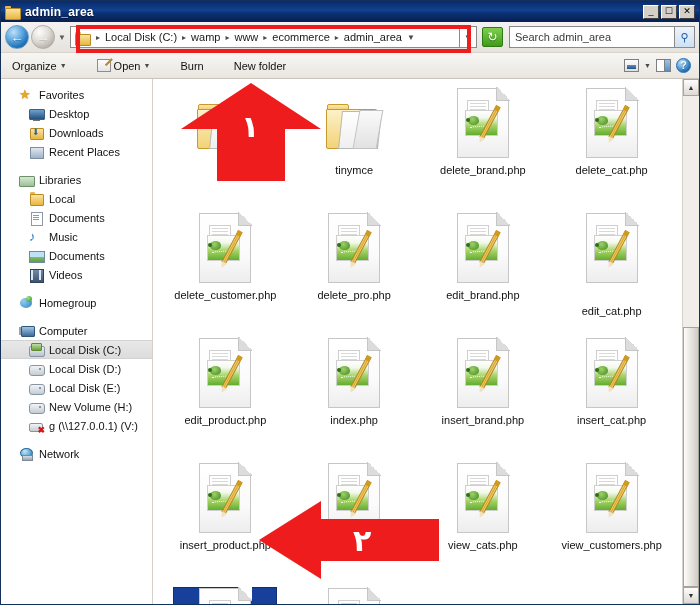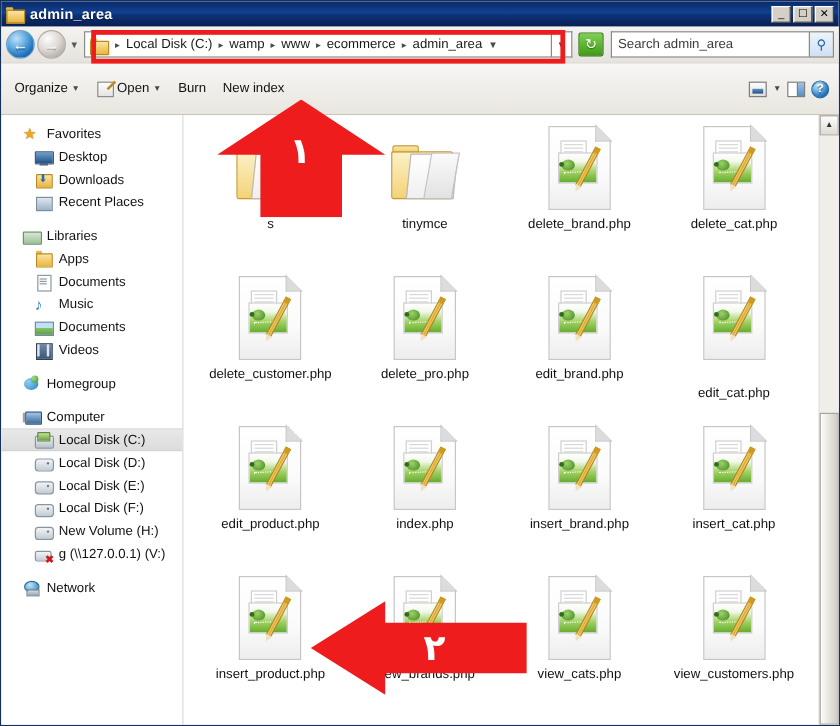--- a/index.html
+++ b/index.html
@@ -104,22 +104,22 @@
     display:flex; align-items:center; padding-left:5px; color:#3b3b3b; font-size:11px;
   }
   #searchicon {
     width:21px; background:linear-gradient(to bottom,#eef4fb,#cfe0f2);
     border:1px solid #8a8a8a; display:flex; align-items:center; justify-content:center;
     color:#1d5fa8; font-size:11px;
   }
 
   
   #toolbar {
-    height:43px; background:linear-gradient(to bottom,#f7f6f4,#e9e6e0);
-    display:flex; align-items:center; padding:0 6px; gap:4px;
+    height:26px; background:linear-gradient(to bottom,#f7f6f4,#e9e6e0);
+    display:flex; align-items:center; padding:0 6px; gap:20px;
     border-bottom:1px solid #c9c5bd;
   }
   .tbitem { display:flex; align-items:center; gap:3px; padding:2px 5px; color:#111; font-size:11px; white-space:nowrap; }
   .tbcaret { font-size:7px; color:#4a4a4a; }
   .openicon { width:14px; height:13px; position:relative; flex:none; }
   .openicon::after {
     content:""; position:absolute; inset:0;
     background:linear-gradient(to bottom,#fdfdfd,#e4e4e4); border:1px solid #8d8d8d;
   }
   .openicon .pen {
@@ -396,21 +396,21 @@
       <span class="openicon">
           <span class="pen"></span>
         </span>
       <span>Open</span>
       <span class="tbcaret">▼</span>
     </div>
     <div class="tbitem">
       <span>Burn</span>
     </div>
     <div class="tbitem">
-      <span>New index</span>
+      <span>New folder</span>
     </div>
     <div id="tbright">
       <span class="viewicon"></span>
       <span class="tbcaret">▼</span>
       <span class="paneicon"></span>
       <span class="helpicon">?</span>
     </div>
   </div>
 
   <div id="body">
@@ -434,21 +434,21 @@
             <span class="navlabel">Recent Places</span>
           </div>
         </div>
         <div class="navgroup">
           <div class="navrow">
             <span class="nicon ic-lib"></span>
             <span class="navlabel">Libraries</span>
           </div>
           <div class="navrow child">
             <span class="nicon ic-folder"></span>
-            <span class="navlabel">Apps</span>
+            <span class="navlabel">Local</span>
           </div>
           <div class="navrow child">
             <span class="nicon ic-doc"></span>
             <span class="navlabel">Documents</span>
           </div>
           <div class="navrow child">
             <span class="nicon ic-music">♪</span>
             <span class="navlabel">Music</span>
           </div>
           <div class="navrow child">
@@ -475,24 +475,20 @@
             <span class="nicon ic-hddc"></span>
             <span class="navlabel">Local Disk (C:)</span>
           </div>
           <div class="navrow child">
             <span class="nicon ic-hdd"></span>
             <span class="navlabel">Local Disk (D:)</span>
           </div>
           <div class="navrow child">
             <span class="nicon ic-hdd"></span>
             <span class="navlabel">Local Disk (E:)</span>
-          </div>
-          <div class="navrow child">
-            <span class="nicon ic-hdd"></span>
-            <span class="navlabel">Local Disk (F:)</span>
           </div>
           <div class="navrow child">
             <span class="nicon ic-hdd"></span>
             <span class="navlabel">New Volume (H:)</span>
           </div>
           <div class="navrow child">
             <span class="nicon ic-net-x"></span>
             <span class="navlabel">g (\\127.0.0.1) (V:)</span>
           </div>
         </div>

